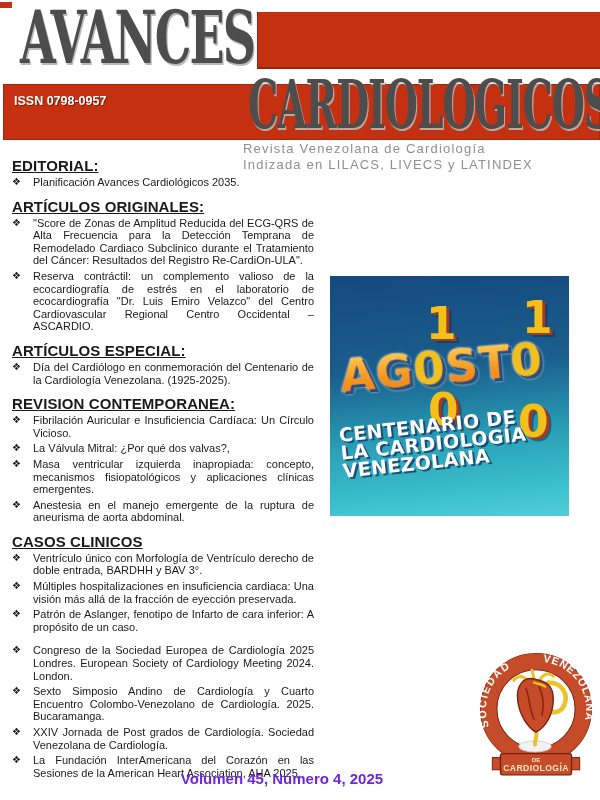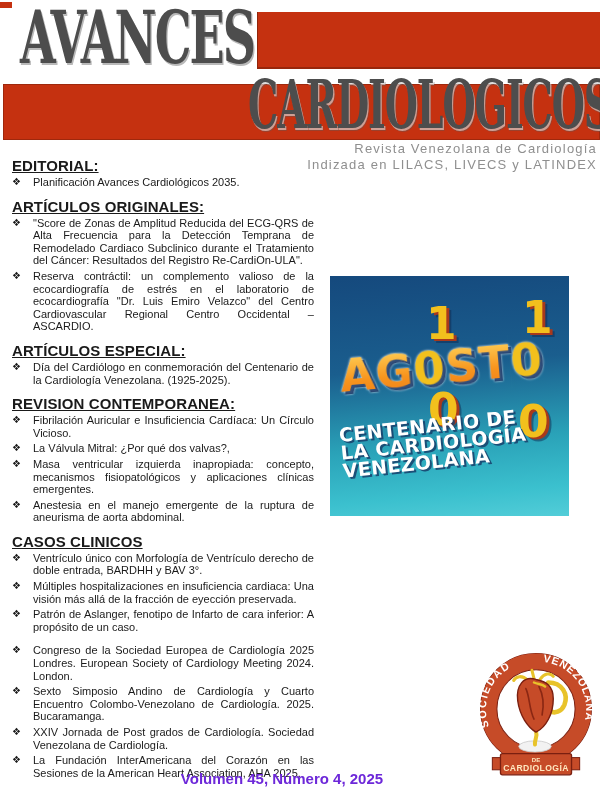--- a/index.html
+++ b/index.html
@@ -35,21 +35,21 @@
     font-size:12.5px;line-height:15px;text-shadow:1px 1px 0 rgba(60,10,0,.55);
   }
   .title-cardiologicos{
     position:absolute;left:248px;top:68px;
     font-family:"DejaVu Serif",serif;font-weight:bold;
     font-size:68px;line-height:72px;color:var(--title_gray,#4d4d4d);
     letter-spacing:-2px;transform:scaleX(0.56);transform-origin:left top;
     text-shadow:2px 2px 0 rgba(255,255,255,.5), 3px 3px 0 rgba(90,90,90,.4);white-space:nowrap;
   }
   .subtitles{
-    position:absolute;left:243px;top:141px;width:354px;text-align:right;
+    position:absolute;left:243px;top:141px;width:354px;text-align:left;
     color:var(--subtitle_gray,#8f8f8f);font-size:13px;line-height:15.5px;letter-spacing:1.2px;
   }
   
   .toc{position:absolute;left:12px;top:159px;width:302px;font-size:11px;line-height:12.6px;}
   .toc-section{margin-bottom:11px;}
   .toc-heading{
     font-weight:bold;text-decoration:underline;font-size:15px;line-height:14px;
     margin-bottom:3px;letter-spacing:0.1px;
   }
   .toc-item{display:flex;margin-bottom:3px;}
@@ -96,20 +96,21 @@
   .svc-logo{position:absolute;left:474px;top:650px;width:124px;height:134px;}
 </style>
 </head>
 <body>
 
 <div class="red-chip"></div>
 <div class="title-avances">AVANCES</div>
 <div class="red-box-top"></div>
 <div class="red-bar"></div>
 <div class="issn-block">
+  <div>ISSN 0798-0957</div>
 </div>
 <div class="title-cardiologicos">CARDIOLOGICOS</div>
 <div class="subtitles">
   <div>Revista Venezolana de Cardiología</div>
   <div>Indizada en LILACS, LIVECS y LATINDEX</div>
 </div>
 
 <div class="toc">
 
   <div class="toc-section">

